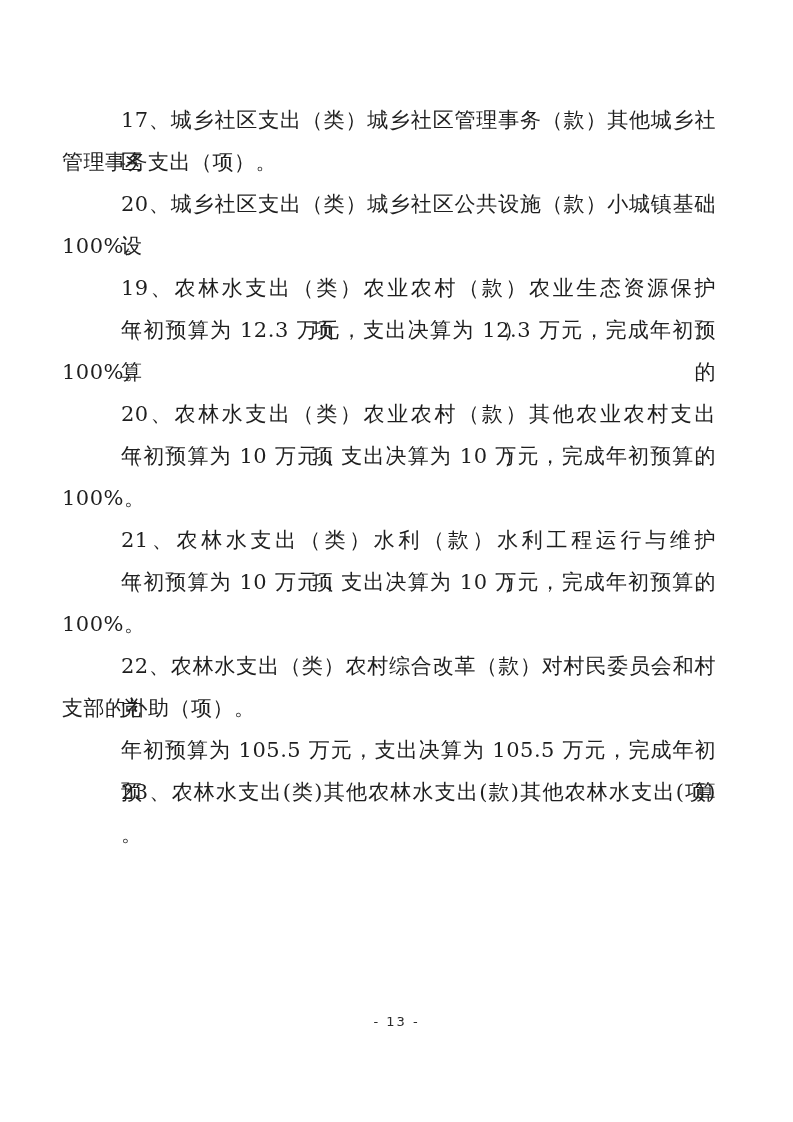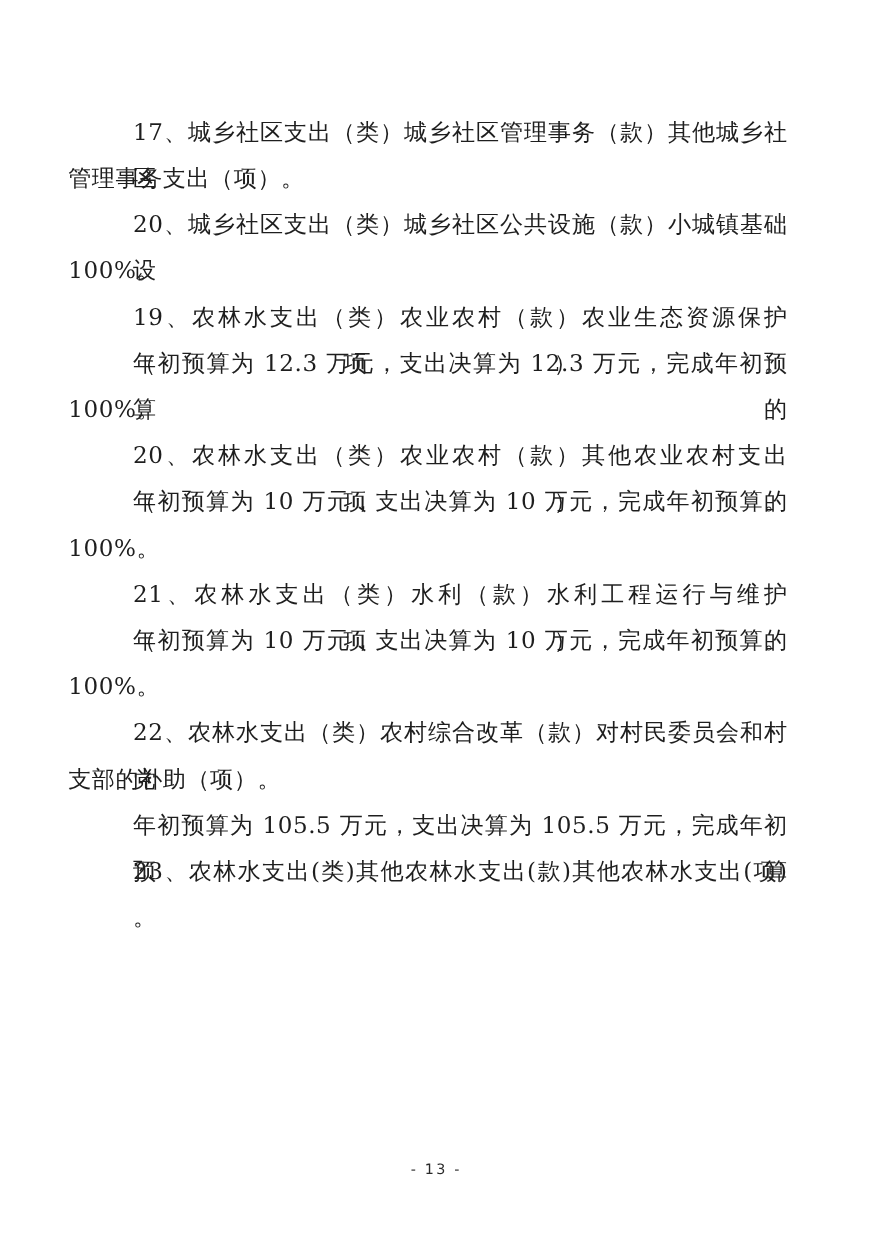--- a/index.html
+++ b/index.html
@@ -40,21 +40,21 @@
     text-align-last: justify;
   }
   
   .line.l-cont {
     text-align: left;
     text-align-last: left;
   }
   .pagenum {
     position: absolute;
     left: 0;
-    top: 1055px;
+    top: 1013px;
     width: 793px;
     text-align: center;
     font-family: "DejaVu Sans", "Liberation Sans", sans-serif;
     font-size: 13px;
     line-height: 18px;
     letter-spacing: 2px;
     color: #2a2a2a;
   }
 </style>
 </head>

